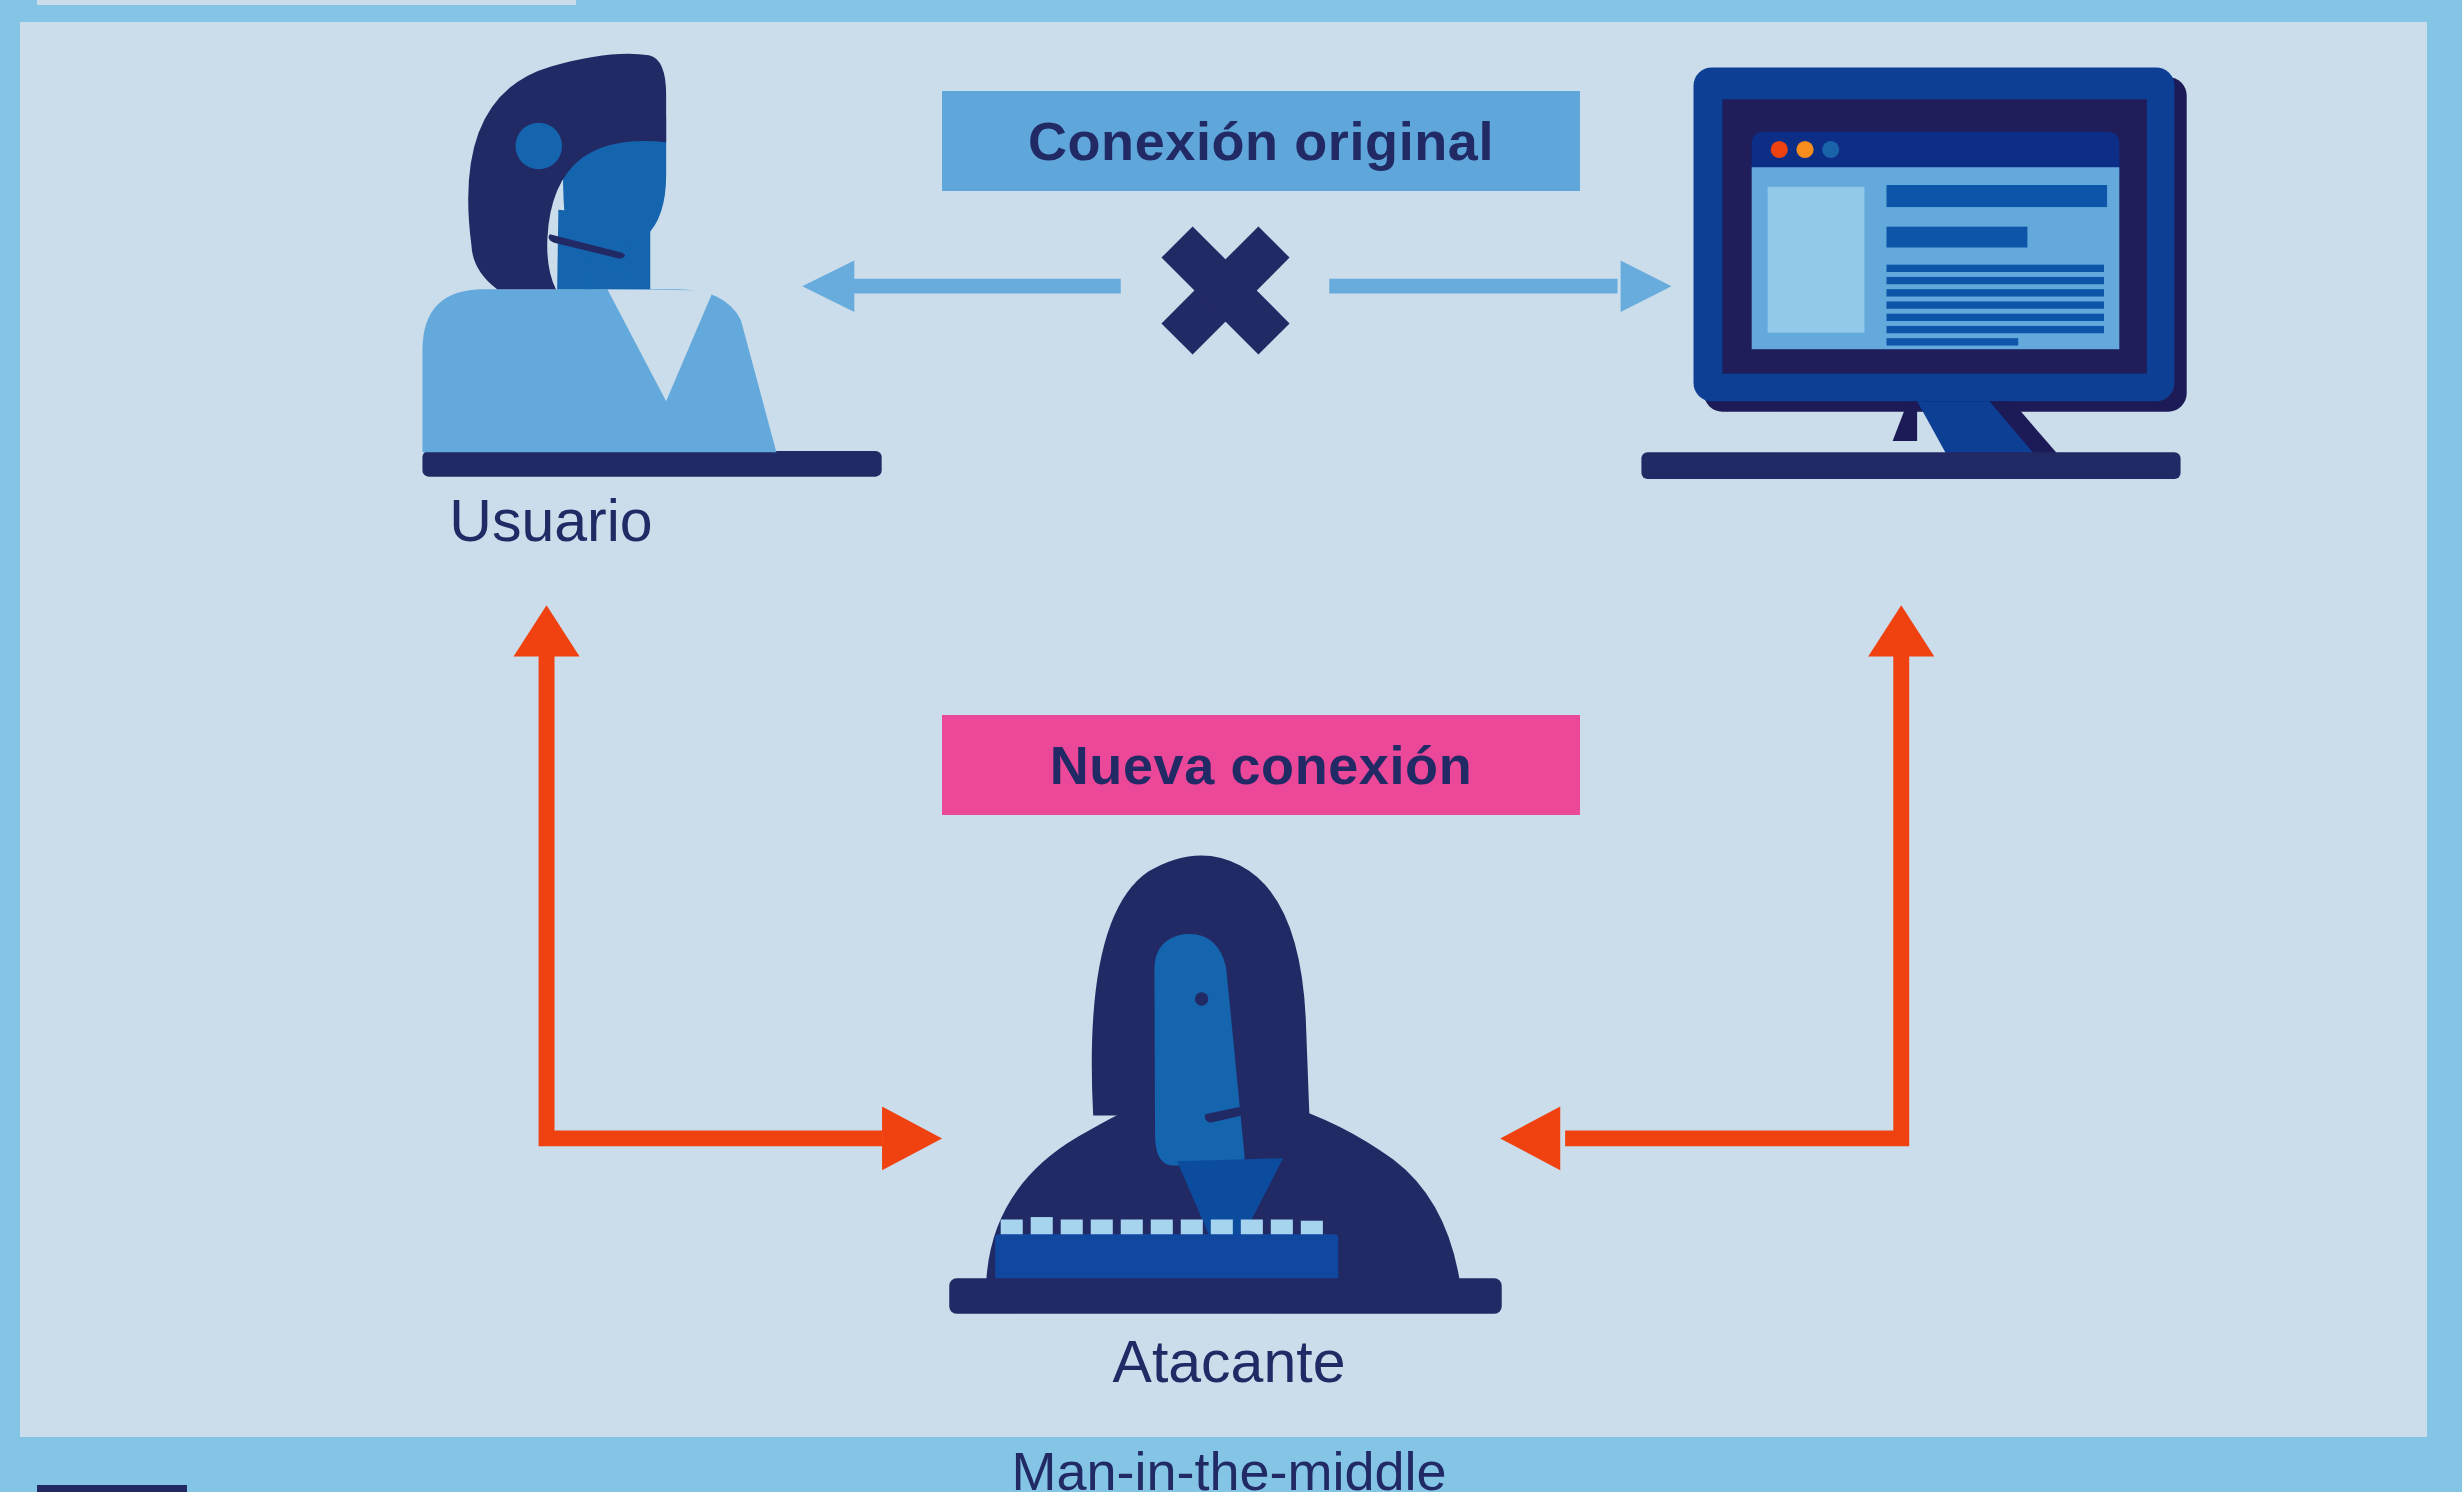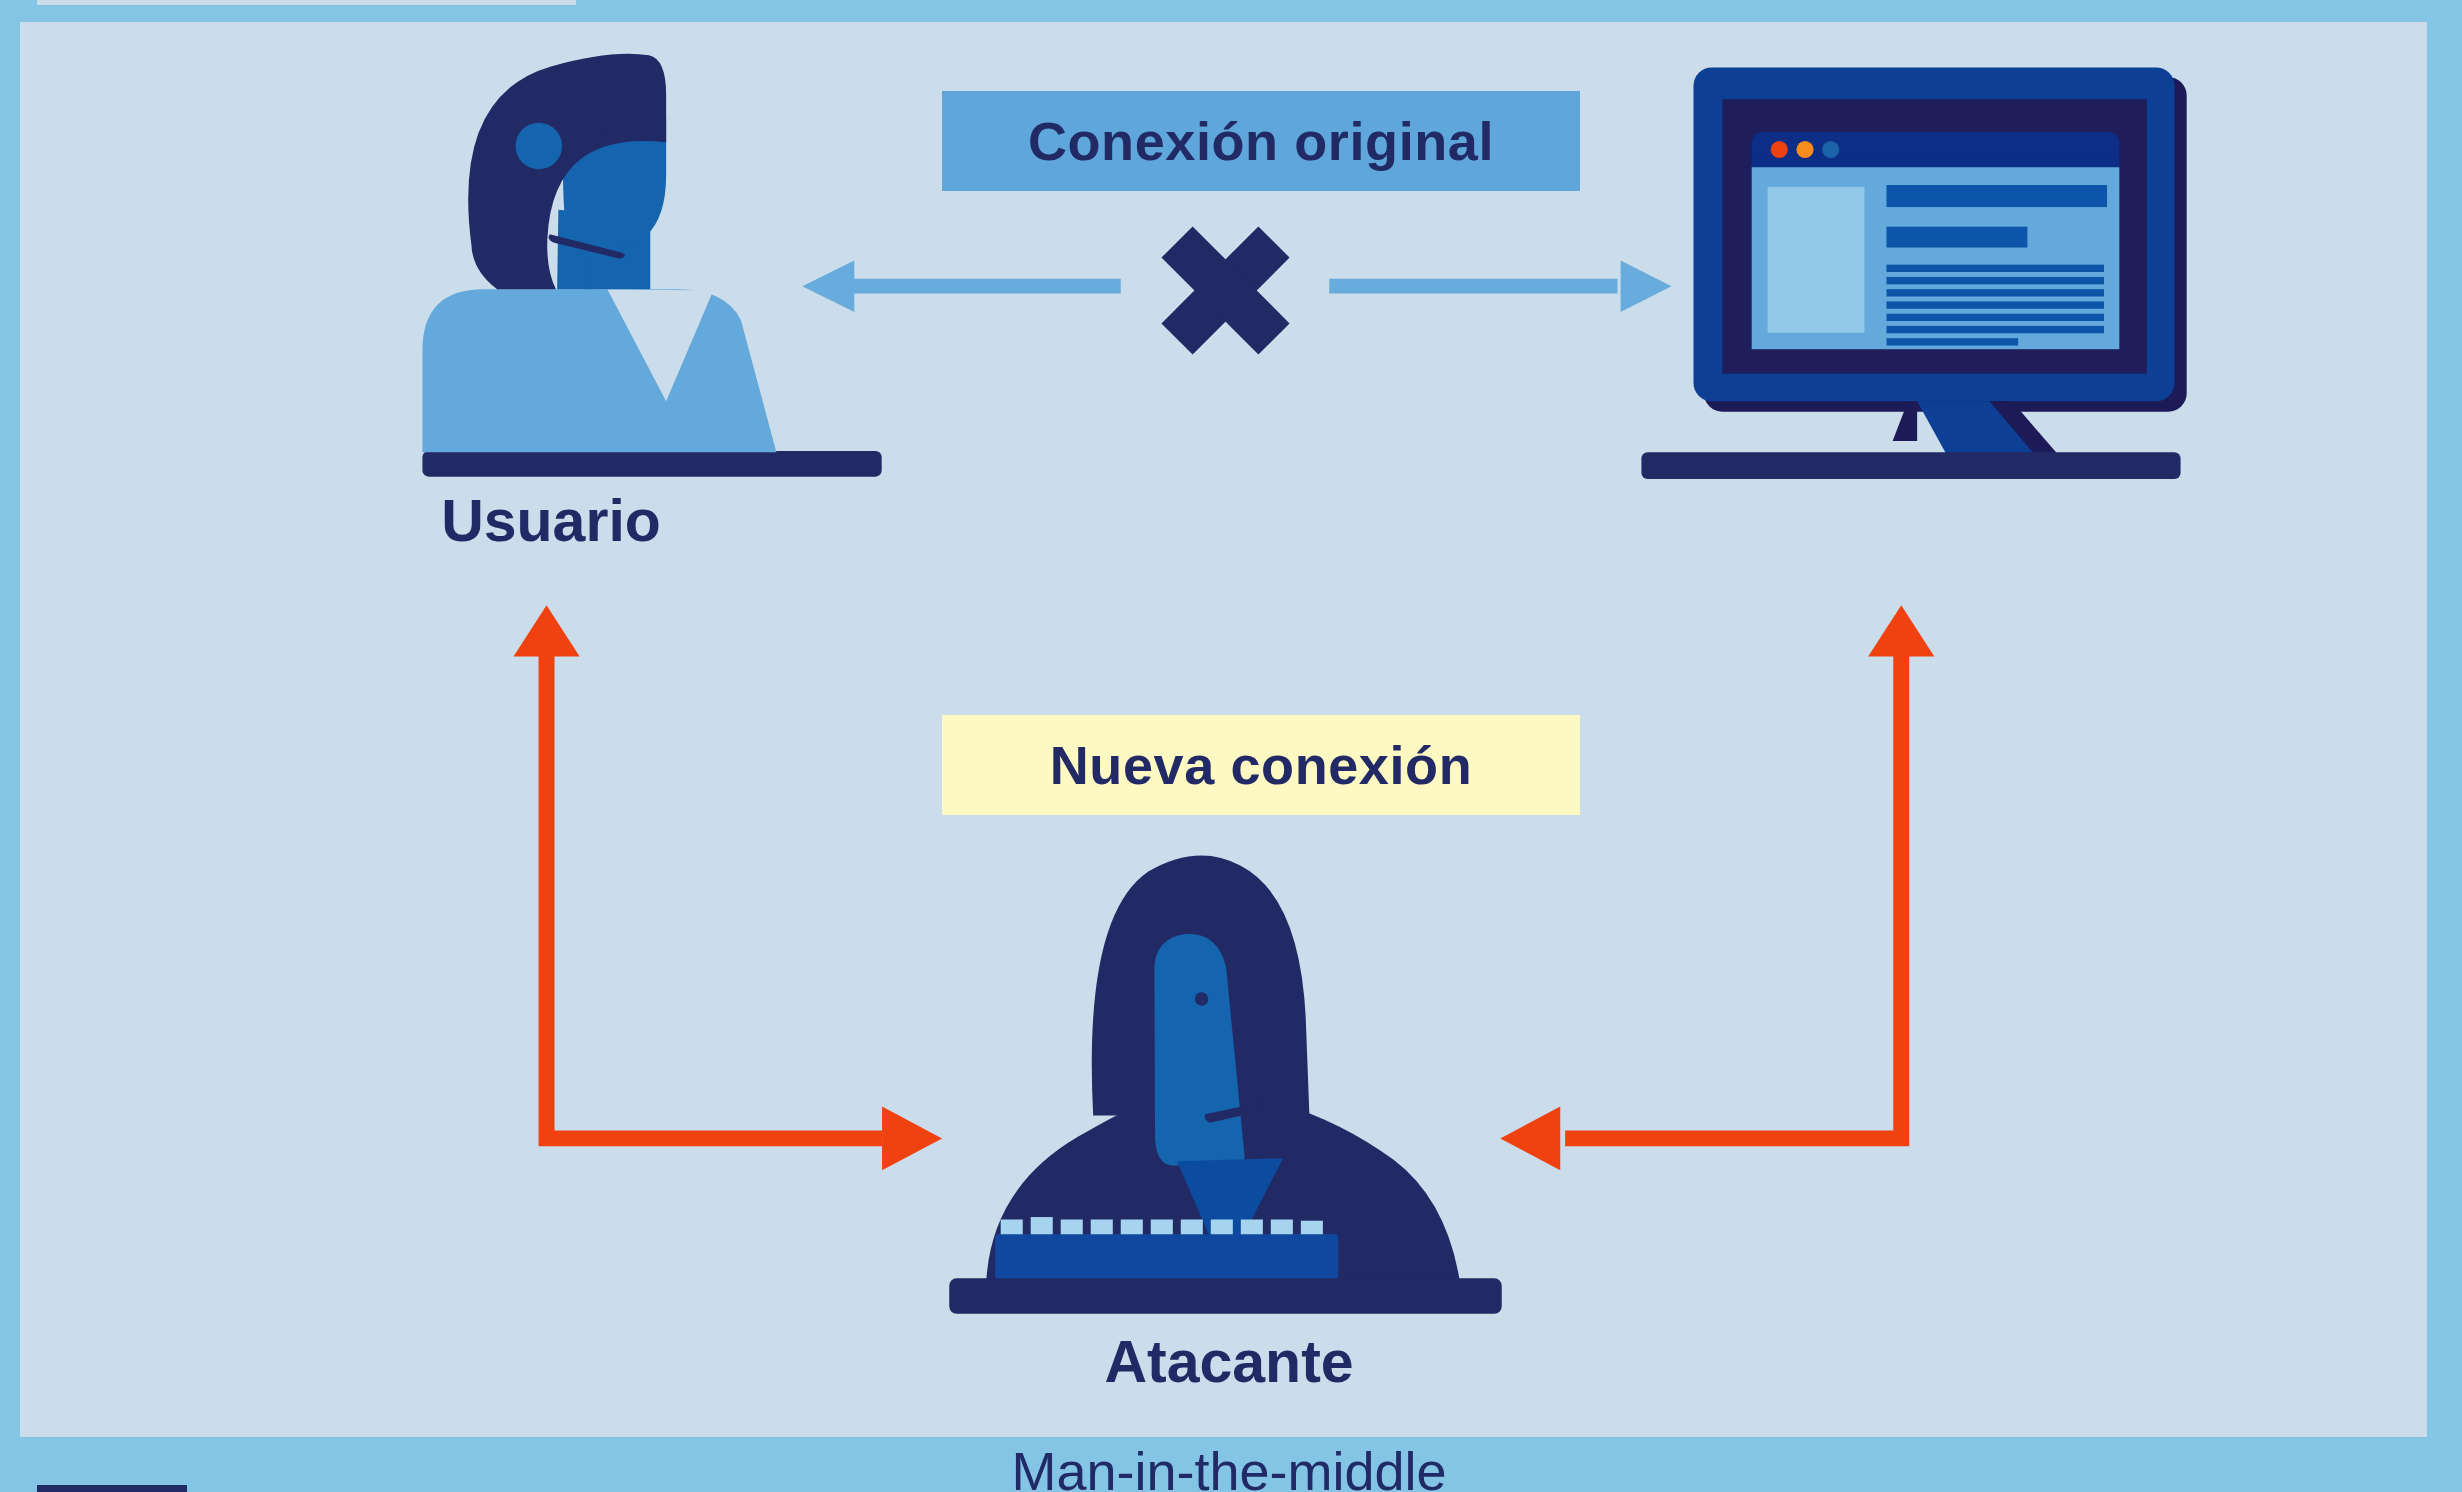--- a/index.html
+++ b/index.html
@@ -17,27 +17,27 @@
   }
   .abs{position:absolute;}
   .label-box{
     position:absolute;
     width:638px;height:100px;
     display:flex;align-items:center;justify-content:center;
     font-weight:bold;font-size:54px;letter-spacing:0.6px;
     color:#222a66;
   }
   .box-blue{background:#5fa7da;}
-  .box-orange{background:#fef9c3;color:#222a66;}
+  .box-orange{background:#ec4899;color:#222a66;}
   .node-label{
     position:absolute;
     transform:translateX(-50%);
     color:#222a66;white-space:nowrap;
   }
-  .node-label.bold{font-weight:bold;font-size:59px;}
+  .node-label.bold{font-weight:normal;font-size:59px;}
   .node-label.regular{font-weight:400;font-size:54px;margin-top:48px;}
   svg{display:block;}
 </style>
 </head>
 <body>
 
 <div class="canvas">
   <div class="panel"></div>
 
   <div class="abs" style="left:37px;top:0;width:539px;height:4.9px;background:#cbdcea;"></div>

